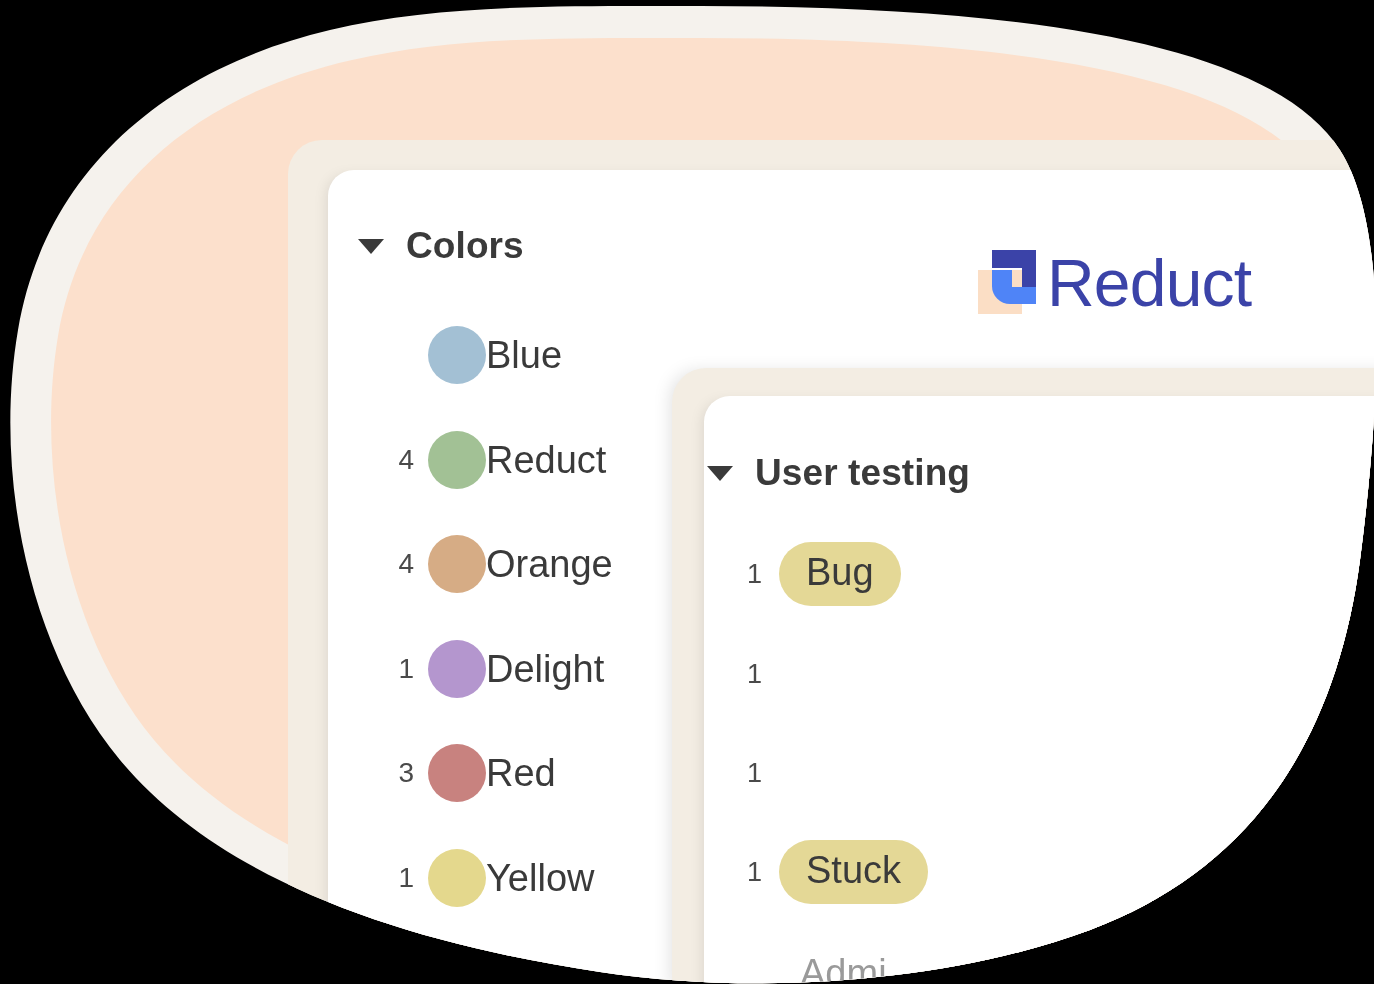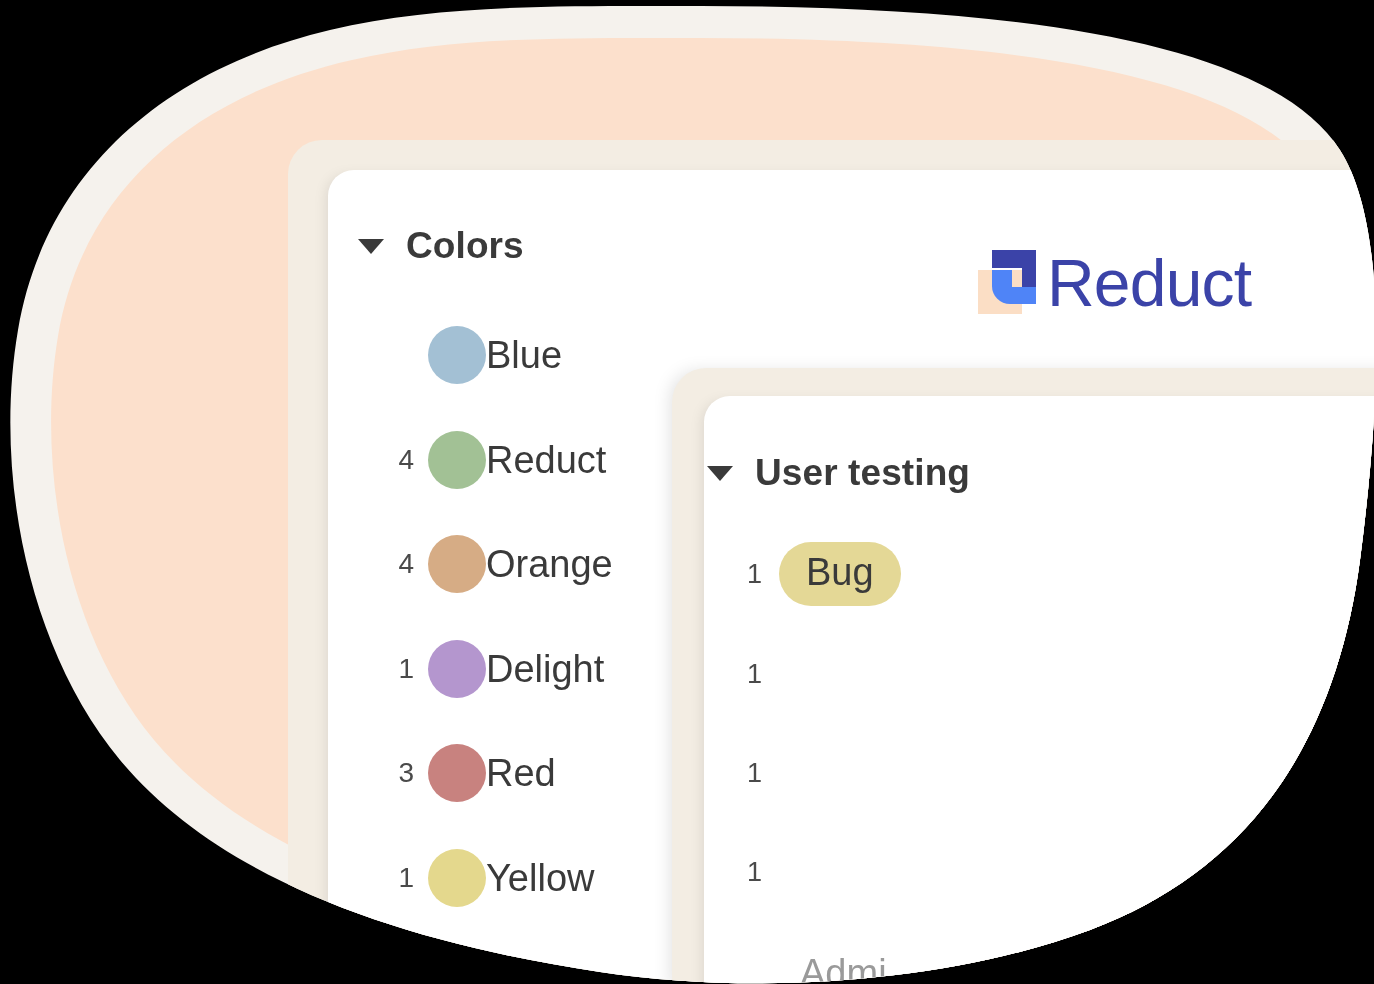--- a/index.html
+++ b/index.html
@@ -326,18 +326,19 @@
     <div class="tag-row" style="top:638px;">
       <span class="tag-count">1</span>
     </div>
 
     <div class="tag-row" style="top:737px;">
       <span class="tag-count">1</span>
     </div>
 
     <div class="tag-row" style="top:836px;">
       <span class="tag-count">1</span>
+      <span class="tag-pill">Stuck</span>
     </div>
 
     <div class="tag-partial">Admi</div>
 
   </div>
 </div>
 
 </body></html>

